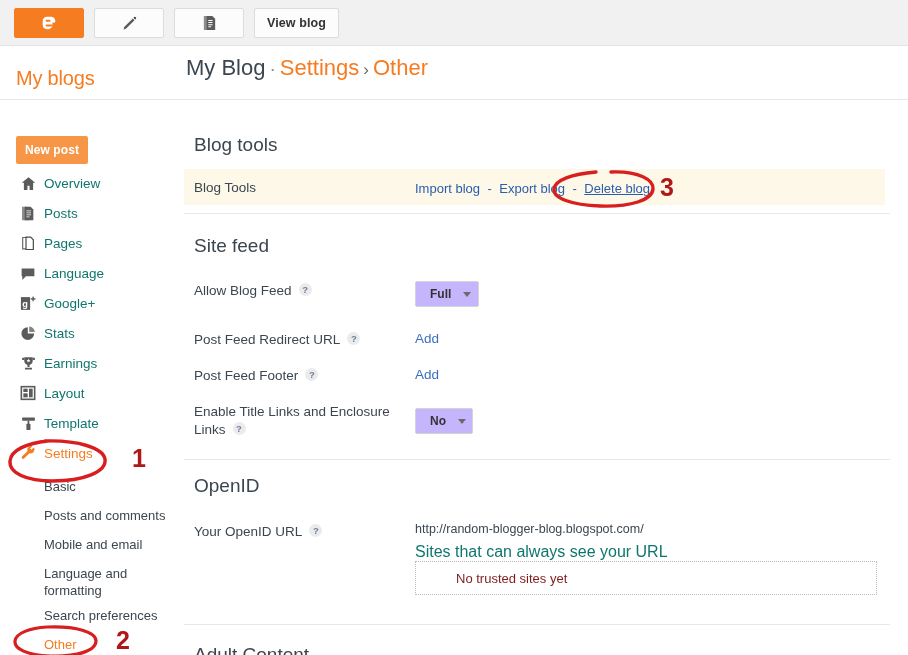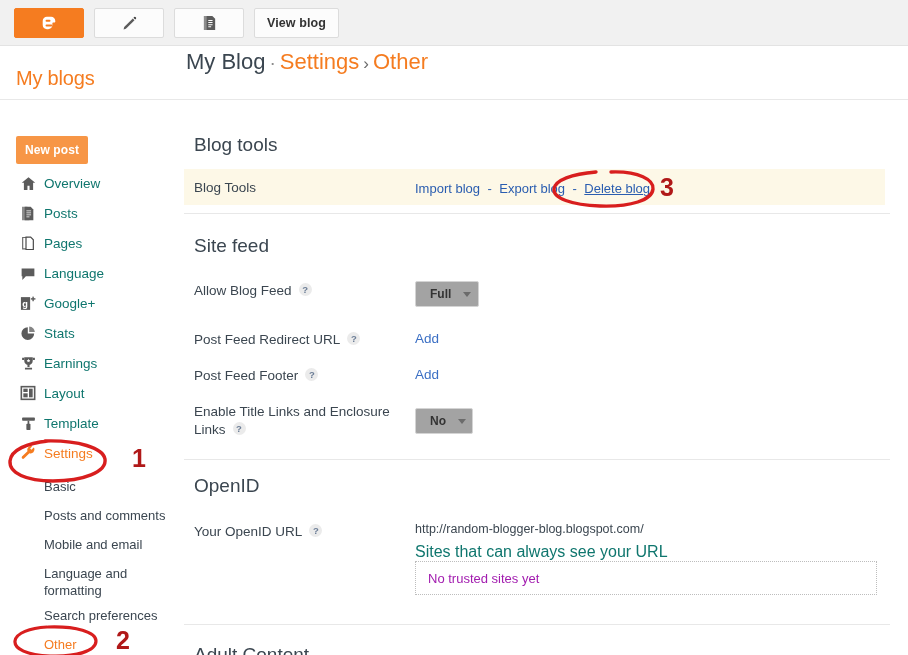--- a/index.html
+++ b/index.html
@@ -26,21 +26,21 @@
   #tb-edit    { left:94px; width:70px; }
   #tb-posts   { left:174px; width:70px; }
   #tb-view    { left:254px; width:auto; padding:0 12px;align-items:center; }
   #tb-view span { font-size:12.5px; color:#333; font-weight:bold; letter-spacing:.1px; }
 
   
   #header { position:absolute; left:0; top:47px; width:908px; height:53px; background:#fff;
             border-bottom:1px solid #e8e8e8; }
   #myblogs { position:absolute; left:16px; top:20px; font-size:20px; color:#f57c20; cursor:pointer;
              font-weight:400; letter-spacing:-.2px; }
-  #crumb { position:absolute; left:186px; top:2px; font-size:22px; font-weight:400; white-space:nowrap; }
+  #crumb { position:absolute; left:186px; top:8px; font-size:22px; font-weight:400; white-space:nowrap; }
   #crumb .b-blog { color:#3b4650; }
   #crumb .b-dot  { color:#8c8c8c; font-size:19px; padding:0 4px; }
   #crumb .b-link { color:#f57c20; cursor:pointer; }
   #crumb .b-sep  { color:#6b6b6b; font-size:17px; padding:0 4px; }
   #crumb .b-cur  { color:#f57c20; cursor:pointer; }
 
   
   #sidebar { position:absolute; left:0; top:117px; width:184px; height:538px; background:#fff; }
   #newpost {
     position:absolute; left:16px; top:19px; width:72px; height:28px;
@@ -71,35 +71,35 @@
     display:inline-block; width:13px; height:13px; border-radius:50%;
     background:#ebebeb; color:#6b7d96; font-size:9.5px; font-weight:bold;
     text-align:center; line-height:13px; vertical-align:2px; margin-left:7px;
     cursor:pointer; font-family:"Liberation Sans",sans-serif;
   }
   .link { color:#2a5db0; font-size:13px; cursor:pointer;text-align:center; }
   .link-u { color:#2a5db0; font-size:13px; cursor:pointer; text-decoration:underline; }
   .blue-add { color:#3b6fc4; font-size:13.5px; cursor:pointer; }
 
   .dd {
-    position:absolute; height:26px; background:#a3a3a3;
+    position:absolute; height:26px; background:#c4b5fd;
     border:1px solid #d4d4d4; border-radius:2px; cursor:pointer;
     display:flex; align-items:center; padding:0 8px 0 14px;
   }
   .dd span.v { font-size:12px; font-weight:bold; color:#333; }
   .dd .caret { margin-left:12px; width:0;height:0;
     border-left:4px solid transparent;border-right:4px solid transparent;border-top:5px solid #6b6b6b; }
 
   .openid-url { position:absolute; font-size:12.5px; color:#3b4650; }
   .openid-sub { position:absolute; font-size:16px; color:#0f766e;text-align:right; }
   #trusted {
     position:absolute; border:1px dotted #bdbdbd; background:#fff;
     display:flex; align-items:center; padding-left:12px;
   }
-  #trusted span { font-size:13px; color:#a21caf; }
+  #trusted span { font-size:13px; color:#7f1d1d;margin-left:28px; }
 
   
   #annot { position:absolute; left:0; top:0; width:908px; height:655px; pointer-events:none; }
   .num { position:absolute; color:#b01818; font-size:25px; font-weight:bold;
          font-family:"Liberation Sans",sans-serif; }
 </style>
 </head>
 <body>
 
 <div id="topbar">

